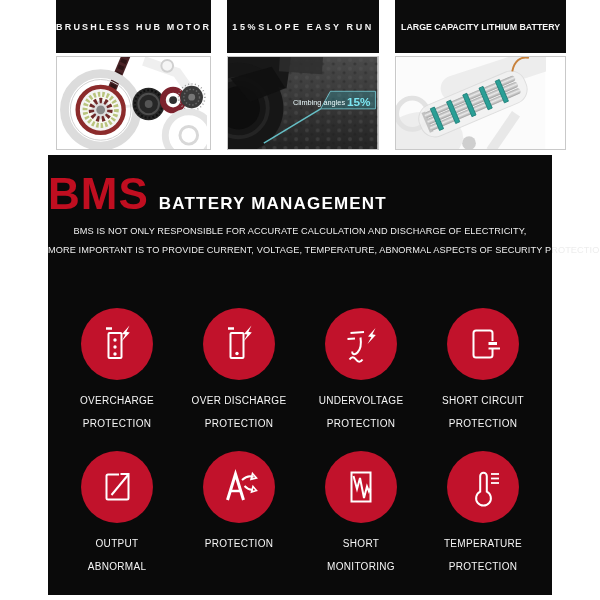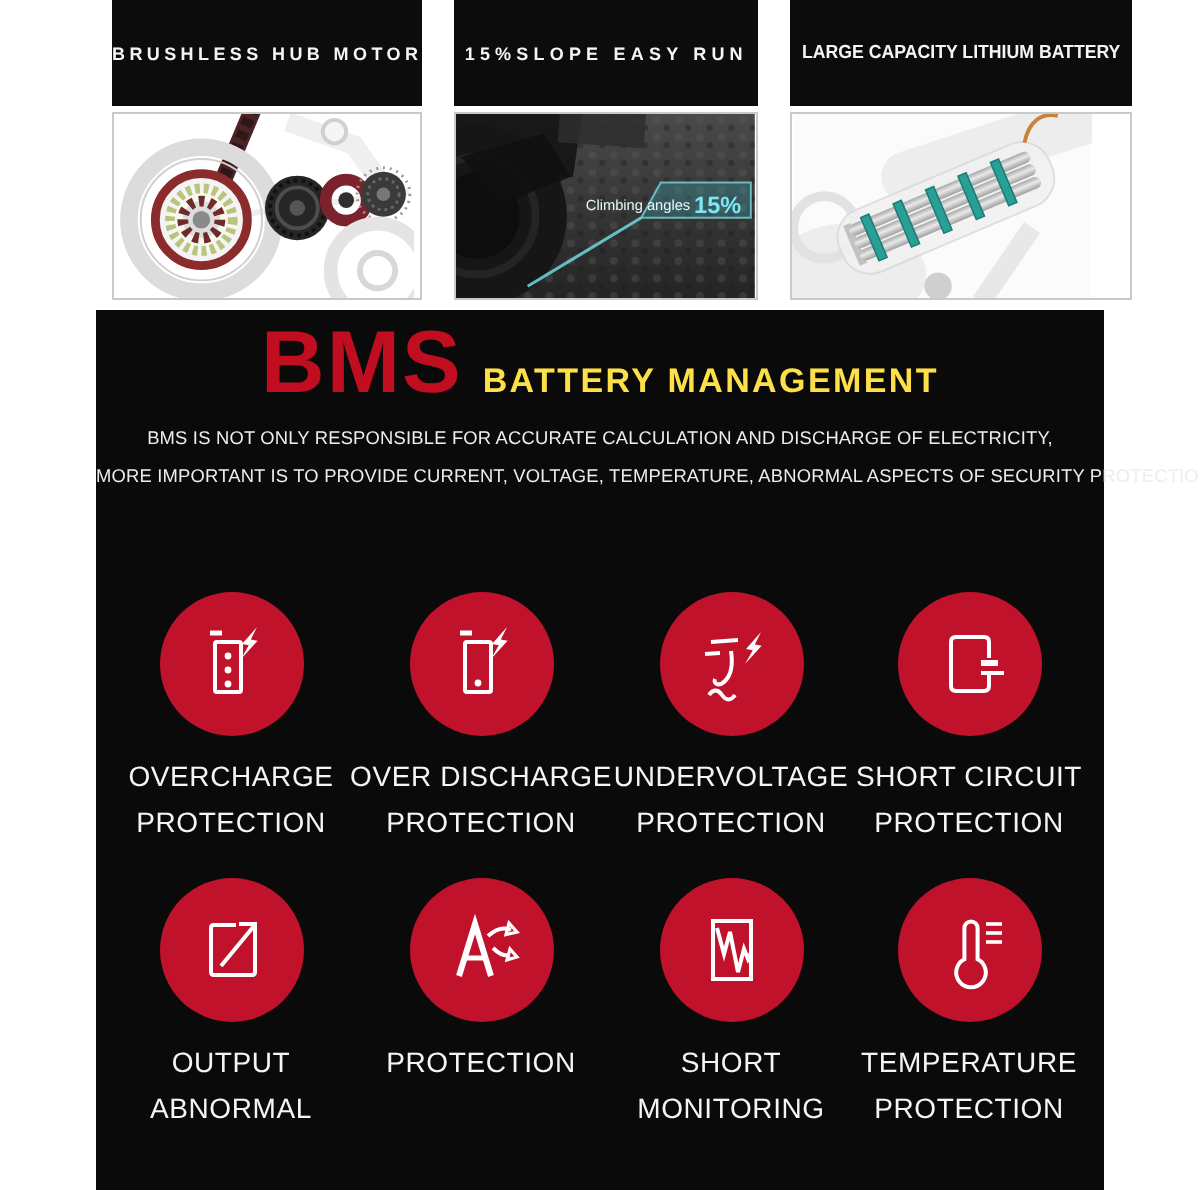--- a/index.html
+++ b/index.html
@@ -11,30 +11,30 @@
   .feature { width:180px; }
   .feature-header { height:53px; background:#0c0c0c; display:flex; align-items:center; justify-content:center; }
   .feature-title { color:#f5f5f5; font-size:9px; font-weight:bold; letter-spacing:2.2px; white-space:nowrap; }
   .feature.f2 .feature-title { letter-spacing:2.6px; }
   .feature.f3 .feature-title { letter-spacing:0px; transform:scaleX(.93); font-size:9.5px; }
   .feature-img { margin-top:3px; height:94px; border:1px solid #c9c9c9; background:#fff; overflow:hidden; }
   .feature-img svg { display:block; }
 
   
   .bms { position:absolute; left:48px; top:155px; width:504px; height:440px; background:#0a0a0a; }
-  .bms-heading-row { display:flex; align-items:baseline; justify-content:center; margin-top:4px; }
+  .bms-heading-row { display:flex; align-items:baseline; margin-top:16px; }
   .bms-heading { color:#c00e20; font-size:44px; font-weight:bold; line-height:46px; letter-spacing:1px; }
-  .bms-subheading { color:#fde047; font-size:17px; font-weight:bold; letter-spacing:1.2px; margin-left:10px; }
+  .bms-subheading { color:#ffffff; font-size:17px; font-weight:bold; letter-spacing:1.2px; margin-left:10px; }
   .bms-desc { margin-top:5px; text-align:center; color:#ededed; font-size:9.2px; font-weight:normal; line-height:19px; letter-spacing:.1px; white-space:nowrap; }
 
   .grid { margin-top:48px; padding:0 8px; display:grid; grid-template-columns:repeat(4,1fr); row-gap:16px; }
   .cell { display:flex; flex-direction:column; align-items:center; }
   .circle { width:72px; height:72px; border-radius:50%; background:#c1122b; display:flex; align-items:center; justify-content:center; }
   .circle svg { display:block; }
-  .lbl { margin-top:9px; text-align:center; color:#f5f5f5; font-size:14px; line-height:23px; letter-spacing:.3px; white-space:nowrap; }
+  .lbl { margin-top:9px; text-align:center; color:#f5f5f5; font-size:10px; line-height:23px; letter-spacing:.3px; white-space:nowrap; }
 </style>
 </head>
 <body>
 
 <div class="page">
 
   <div class="features">
 
     <div class="feature f1">
       <div class="feature-header">

